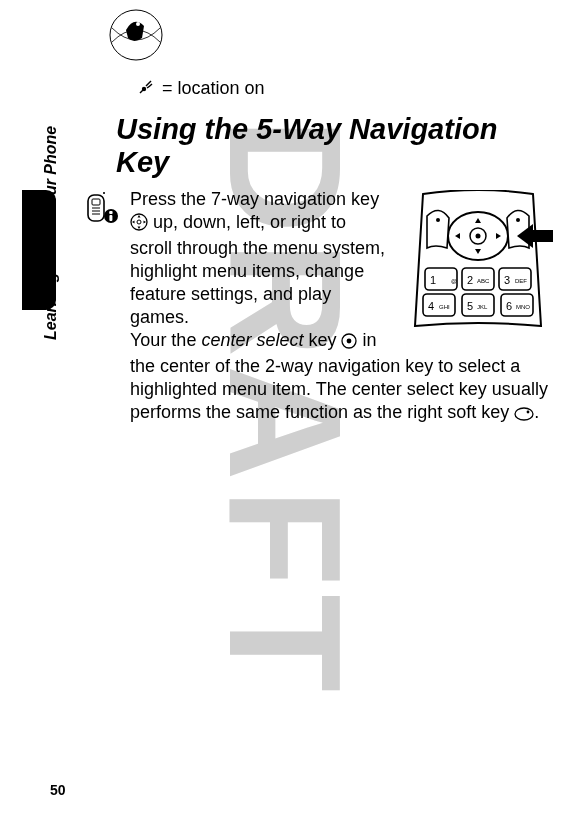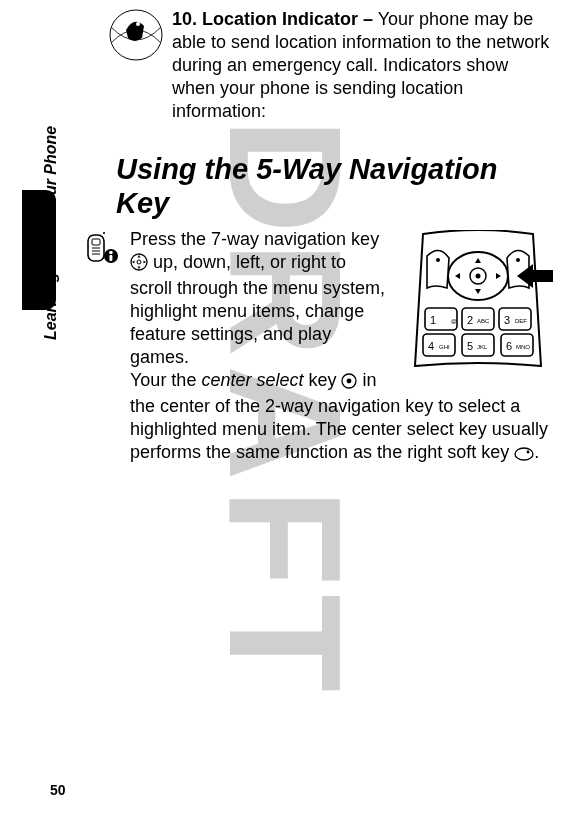--- a/index.html
+++ b/index.html
@@ -129,26 +129,34 @@
   <div class="block1">
     <span class="netsub-icon">
       <svg width="56" height="54" viewBox="0 0 56 54">
         <ellipse cx="28" cy="27" rx="26" ry="25" fill="none" stroke="#000" stroke-width="1"></ellipse>
         <path d="M4 34 Q28 10 52 34" fill="none" stroke="#000" stroke-width="0.8"></path>
         <path d="M4 20 Q28 44 52 20" fill="none" stroke="#000" stroke-width="0.8"></path>
         <path d="M18 22 Q26 8 36 18 L34 30 Q26 36 20 30 Z" fill="#000"></path>
         <circle cx="30" cy="16" r="2" fill="#fff"></circle>
       </svg>
     </span>
-    <div class="b1-text">
-      <b>10. Location Indicator –</b><span> Your phone may be able to send location information to the network during an emergency call. Indicators show when your phone is sending location information:</span>
+  </div>
+
+  <div class="loc-row">
+    <div class="loc-item">
+      <span class="loc-glyph">
+        <svg width="18" height="18" viewBox="0 0 18 18">
+          <circle cx="8" cy="11" r="2.2" fill="#000"></circle>
+          <path d="M10 8 Q13 5 15 3" stroke="#000" stroke-width="1.4" fill="none"></path>
+          <path d="M11 10 Q14 8 16 6" stroke="#000" stroke-width="1.4" fill="none"></path>
+          <path d="M4 15 L7 12" stroke="#000" stroke-width="1.4"></path>
+        </svg>
+      </span>
+      <span>= location on</span>
     </div>
-  </div>
-
-  <div class="loc-row">
   </div>
 
   <h2 class="section-title">Using the 5-Way Navigation Key</h2>
 
   <div class="block2">
     <div class="info-row">
       <span class="phone-info-icon">
         <svg width="34" height="32" viewBox="0 0 34 32">
           <rect x="2" y="3" width="16" height="26" rx="6" fill="none" stroke="#000" stroke-width="1.6"></rect>
           <rect x="6" y="7" width="8" height="6" rx="1" fill="none" stroke="#000" stroke-width="1"></rect>

